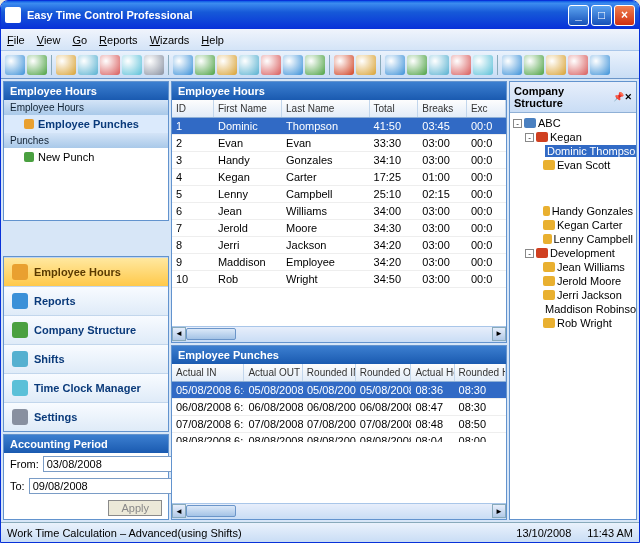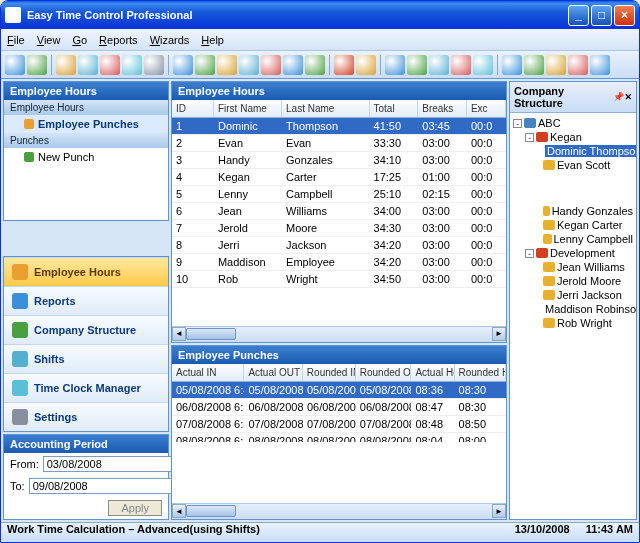--- a/index.html
+++ b/index.html
@@ -47,21 +47,21 @@
 .hsbar .thumb { position: absolute; left: 14px; top: 1px; height: 12px; width: 50px; background: linear-gradient(#dbe8f8,#a4c3e6); border: 1px solid #6b95c9; border-radius: 2px; }
 .hsbar .arr { position: absolute; top: 0; width: 14px; height: 14px; background: linear-gradient(#e7eefb,#b1c9e7); border: 1px solid #8ab; font-size: 8px; display: flex; align-items: center; justify-content: center; }
 .rightpane { width: 128px; border: 1px solid #6293ce; background: #fff; display: flex; flex-direction: column; }
 .rphead { background: linear-gradient(#e7eefb,#c9ddf5); padding: 3px 4px; font-weight: bold; font-size: 10px; display: flex; align-items: center; border-bottom: 1px solid #8fb0d6; }
 .rphead .x { margin-left: auto; cursor: pointer; font-size: 9px; }
 .tree { padding: 3px; overflow: auto; flex: 1; }
 .tn { padding: 1px 0 1px 0; white-space: nowrap; display: flex; align-items: center; gap: 2px; cursor: pointer; }
 .tn .exp { width: 9px; height: 9px; border: 1px solid #888; font-size: 8px; line-height: 7px; text-align: center; background: #fff; }
 .tn .tic { width: 12px; height: 10px; border-radius: 2px; }
 .tn.sel span:last-child { background: #316ac5; color: #fff; padding: 0 2px; }
-.statusbar { height: 20px; background: linear-gradient(#eaf2fc,#c9ddf5); border-top: 1px solid #8ab; display: flex; align-items: flex-start; padding: 0 6px; font-size: 10px; font-weight: bold; }
+.statusbar { height: 20px; background: linear-gradient(#eaf2fc,#c9ddf5); border-top: 1px solid #8ab; display: flex; align-items: center; padding: 0 6px; font-size: 10px; }
 .statusbar .spacer { flex: 1; }
 .c1{width:43px}.c2{width:70px}.c3{width:90px}.c4{width:50px}.c5{width:50px}.c6{width:40px}
 .p1{width:100px}.p2{width:80px}.p3{width:72px}.p4{width:76px}.p5{width:58px}.p6{width:70px}
 </style>
 </head>
 <body>
 
 <div class="window">
   <div class="titlebar">
     <div class="ticon"></div>

